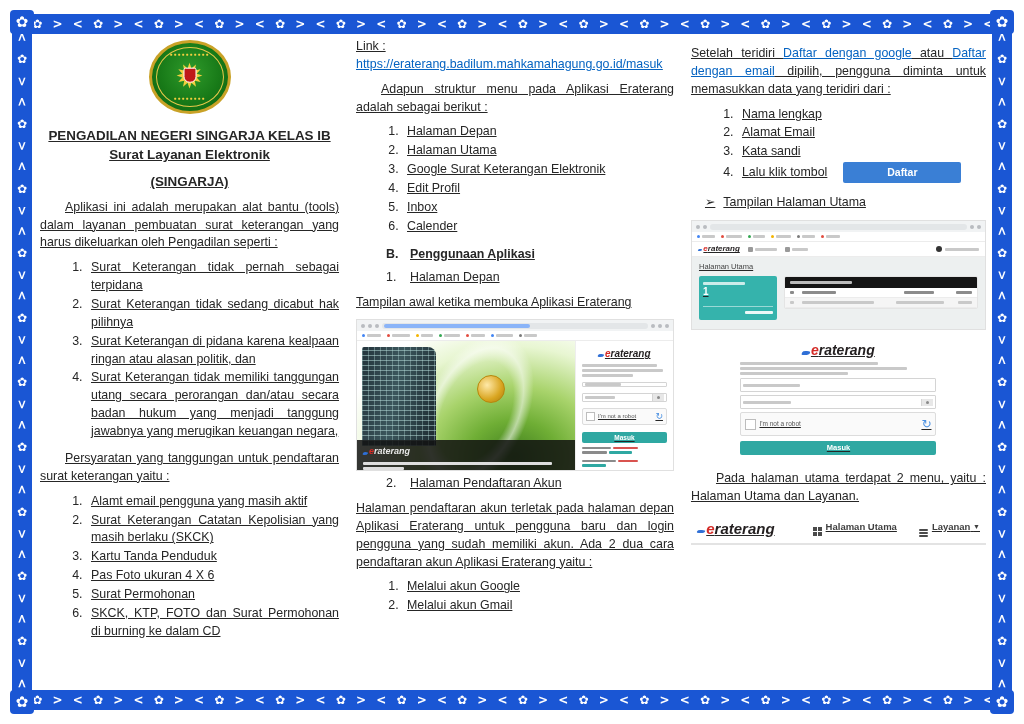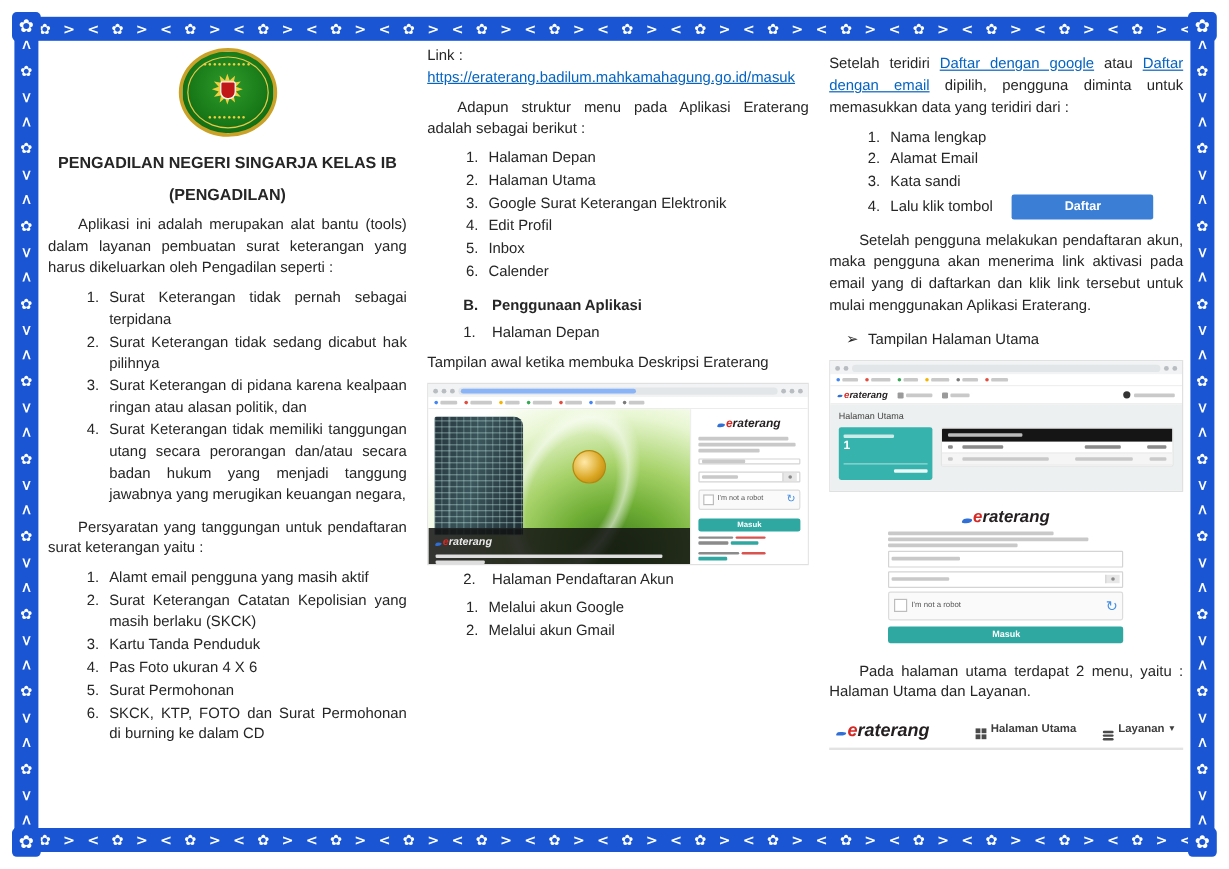--- a/index.html
+++ b/index.html
@@ -11,21 +11,21 @@
   .strip.h{left:12px;right:12px;height:20px;font-size:12px;line-height:20px;letter-spacing:3px;text-align:center;}
   .strip.top{top:14px;} .strip.bot{bottom:14px;}
   .strip.v{top:32px;bottom:32px;width:20px;font-size:12px;letter-spacing:3px;
            writing-mode:vertical-rl;text-align:center;line-height:20px;}
   .strip.lft{left:12px;} .strip.rgt{right:12px;}
   .corner{position:absolute;width:24px;height:24px;background:#1a56d4;color:#fff;
           font-family:"DejaVu Sans",sans-serif;font-size:15px;line-height:24px;text-align:center;border-radius:4px;}
   .c-tl{top:10px;left:10px;} .c-tr{top:10px;right:10px;} .c-bl{bottom:10px;left:10px;} .c-br{bottom:10px;right:10px;}
   
   .content{position:absolute;left:40px;right:38px;top:38px;bottom:36px;display:flex;gap:17px;}
-  .col{font-size:12.4px;line-height:1.44;}
+  .col{font-size:12.4px;line-height:1.44;text-decoration:underline;}
   .col1{width:300px;} .col2{width:319px;} .col3{width:296px;}
   p{margin:7px 0;text-align:justify;}
   p.ind{text-indent:25px;}
   ol{margin:5px 0 9px 0;padding-left:46px;}
   ol li{padding-left:5px;margin:1px 0;text-align:justify;}
   .center{text-align:center;}
   a.doclink{color:#0563c1;text-decoration:underline;cursor:pointer;}
   .sect{font-weight:bold;margin:10px 0 6px 30px;}
   .sect .sl{display:inline-block;width:24px;}
   .numline{margin:2px 0 2px 30px;}
@@ -168,21 +168,22 @@
       <div class="emblem-wrap">
         <span class="court-emblem">
           <span class="arcline arc-top">●●●●●●●●●●</span>
           <span class="star">✹</span>
           <span class="shield"></span>
           <span class="arcline arc-bot">●●●●●●●●</span>
         </span>
       </div>
       <div class="titleblock center">
         <div class="t1">PENGADILAN NEGERI SINGARJA KELAS IB</div>
-        <div class="t3">(PENGADILAN)</div>
+        <div class="t2">Surat Layanan Elektronik</div>
+        <div class="t3">(SINGARJA)</div>
       </div>
       <p class="ind">Aplikasi ini adalah merupakan alat bantu (tools) dalam layanan pembuatan surat keterangan yang harus dikeluarkan oleh Pengadilan seperti :</p>
       <ol>
         <li>Surat Keterangan tidak pernah sebagai terpidana</li>
         <li>Surat Keterangan tidak sedang dicabut hak pilihnya</li>
         <li>Surat Keterangan di pidana karena kealpaan ringan atau alasan politik, dan</li>
         <li>Surat Keterangan tidak memiliki tanggungan utang secara perorangan dan/atau secara badan hukum yang menjadi tanggung jawabnya yang merugikan keuangan negara,</li>
       </ol>
       <p class="ind">Persyaratan yang tanggungan untuk pendaftaran surat keterangan yaitu :</p>
       <ol>
@@ -206,21 +207,21 @@
         <li>Edit Profil</li>
         <li>Inbox</li>
         <li>Calender</li>
       </ol>
       <div class="sect">
         <span class="sl">B.</span><span>Penggunaan Aplikasi</span>
       </div>
       <div class="numline">
         <span class="nl">1.</span><span>Halaman Depan</span>
       </div>
-      <p>Tampilan awal ketika membuka Deskripsi Eraterang</p>
+      <p>Tampilan awal ketika membuka Aplikasi Eraterang</p>
 
       
       <div class="shot shot1">
         <div class="chrome">
           <span class="cdot"></span>
           <span class="cdot"></span>
           <span class="cdot"></span>
           <span class="addr">
               <span class="sel"></span>
             </span>
@@ -307,35 +308,35 @@
                 <span class="seg" style="width:28%;background:#2fa8a2"></span>
               </div>
             <div class="bar lt" style="width:80%;margin-top:8px"></div>
           </div>
         </div>
       </div>
 
       <div class="numline">
         <span class="nl">2.</span><span>Halaman Pendaftaran Akun</span>
       </div>
+      <p>Halaman pendaftaran akun terletak pada halaman depan Aplikasi Eraterang untuk pengguna baru dan login pengguna yang sudah memiliki akun. Ada 2 dua cara pendaftaran akun Aplikasi Eraterang yaitu :</p>
       <ol>
         <li>Melalui akun Google</li>
         <li>Melalui akun Gmail</li>
       </ol>
     </div>
 
     <div class="col col3">
       <p><span>Setelah teridiri </span><a class="doclink" href="#">Daftar dengan google</a><span> atau </span><a class="doclink" href="#">Daftar dengan email</a><span> dipilih, pengguna diminta untuk memasukkan data yang teridiri dari :</span></p>
       <ol>
         <li>Nama lengkap</li>
         <li>Alamat Email</li>
         <li>Kata sandi</li>
         <li><span>Lalu klik tombol</span><span class="daftar-btn">Daftar</span></li>
       </ol>
-      <p class="ind">Setelah pengguna melakukan pendaftaran akun, maka pengguna akan menerima link aktivasi pada email yang di daftarkan dan klik link tersebut untuk mulai menggunakan Aplikasi Eraterang.</p>
       <div class="bullet-line">
         <span class="arr">➢</span><span>Tampilan Halaman Utama</span>
       </div>
 
       <div class="shot shot2">
         <div class="chrome">
           <span class="cdot"></span>
           <span class="cdot"></span>
           <span class="addr"></span>
           <span class="cdot"></span>

